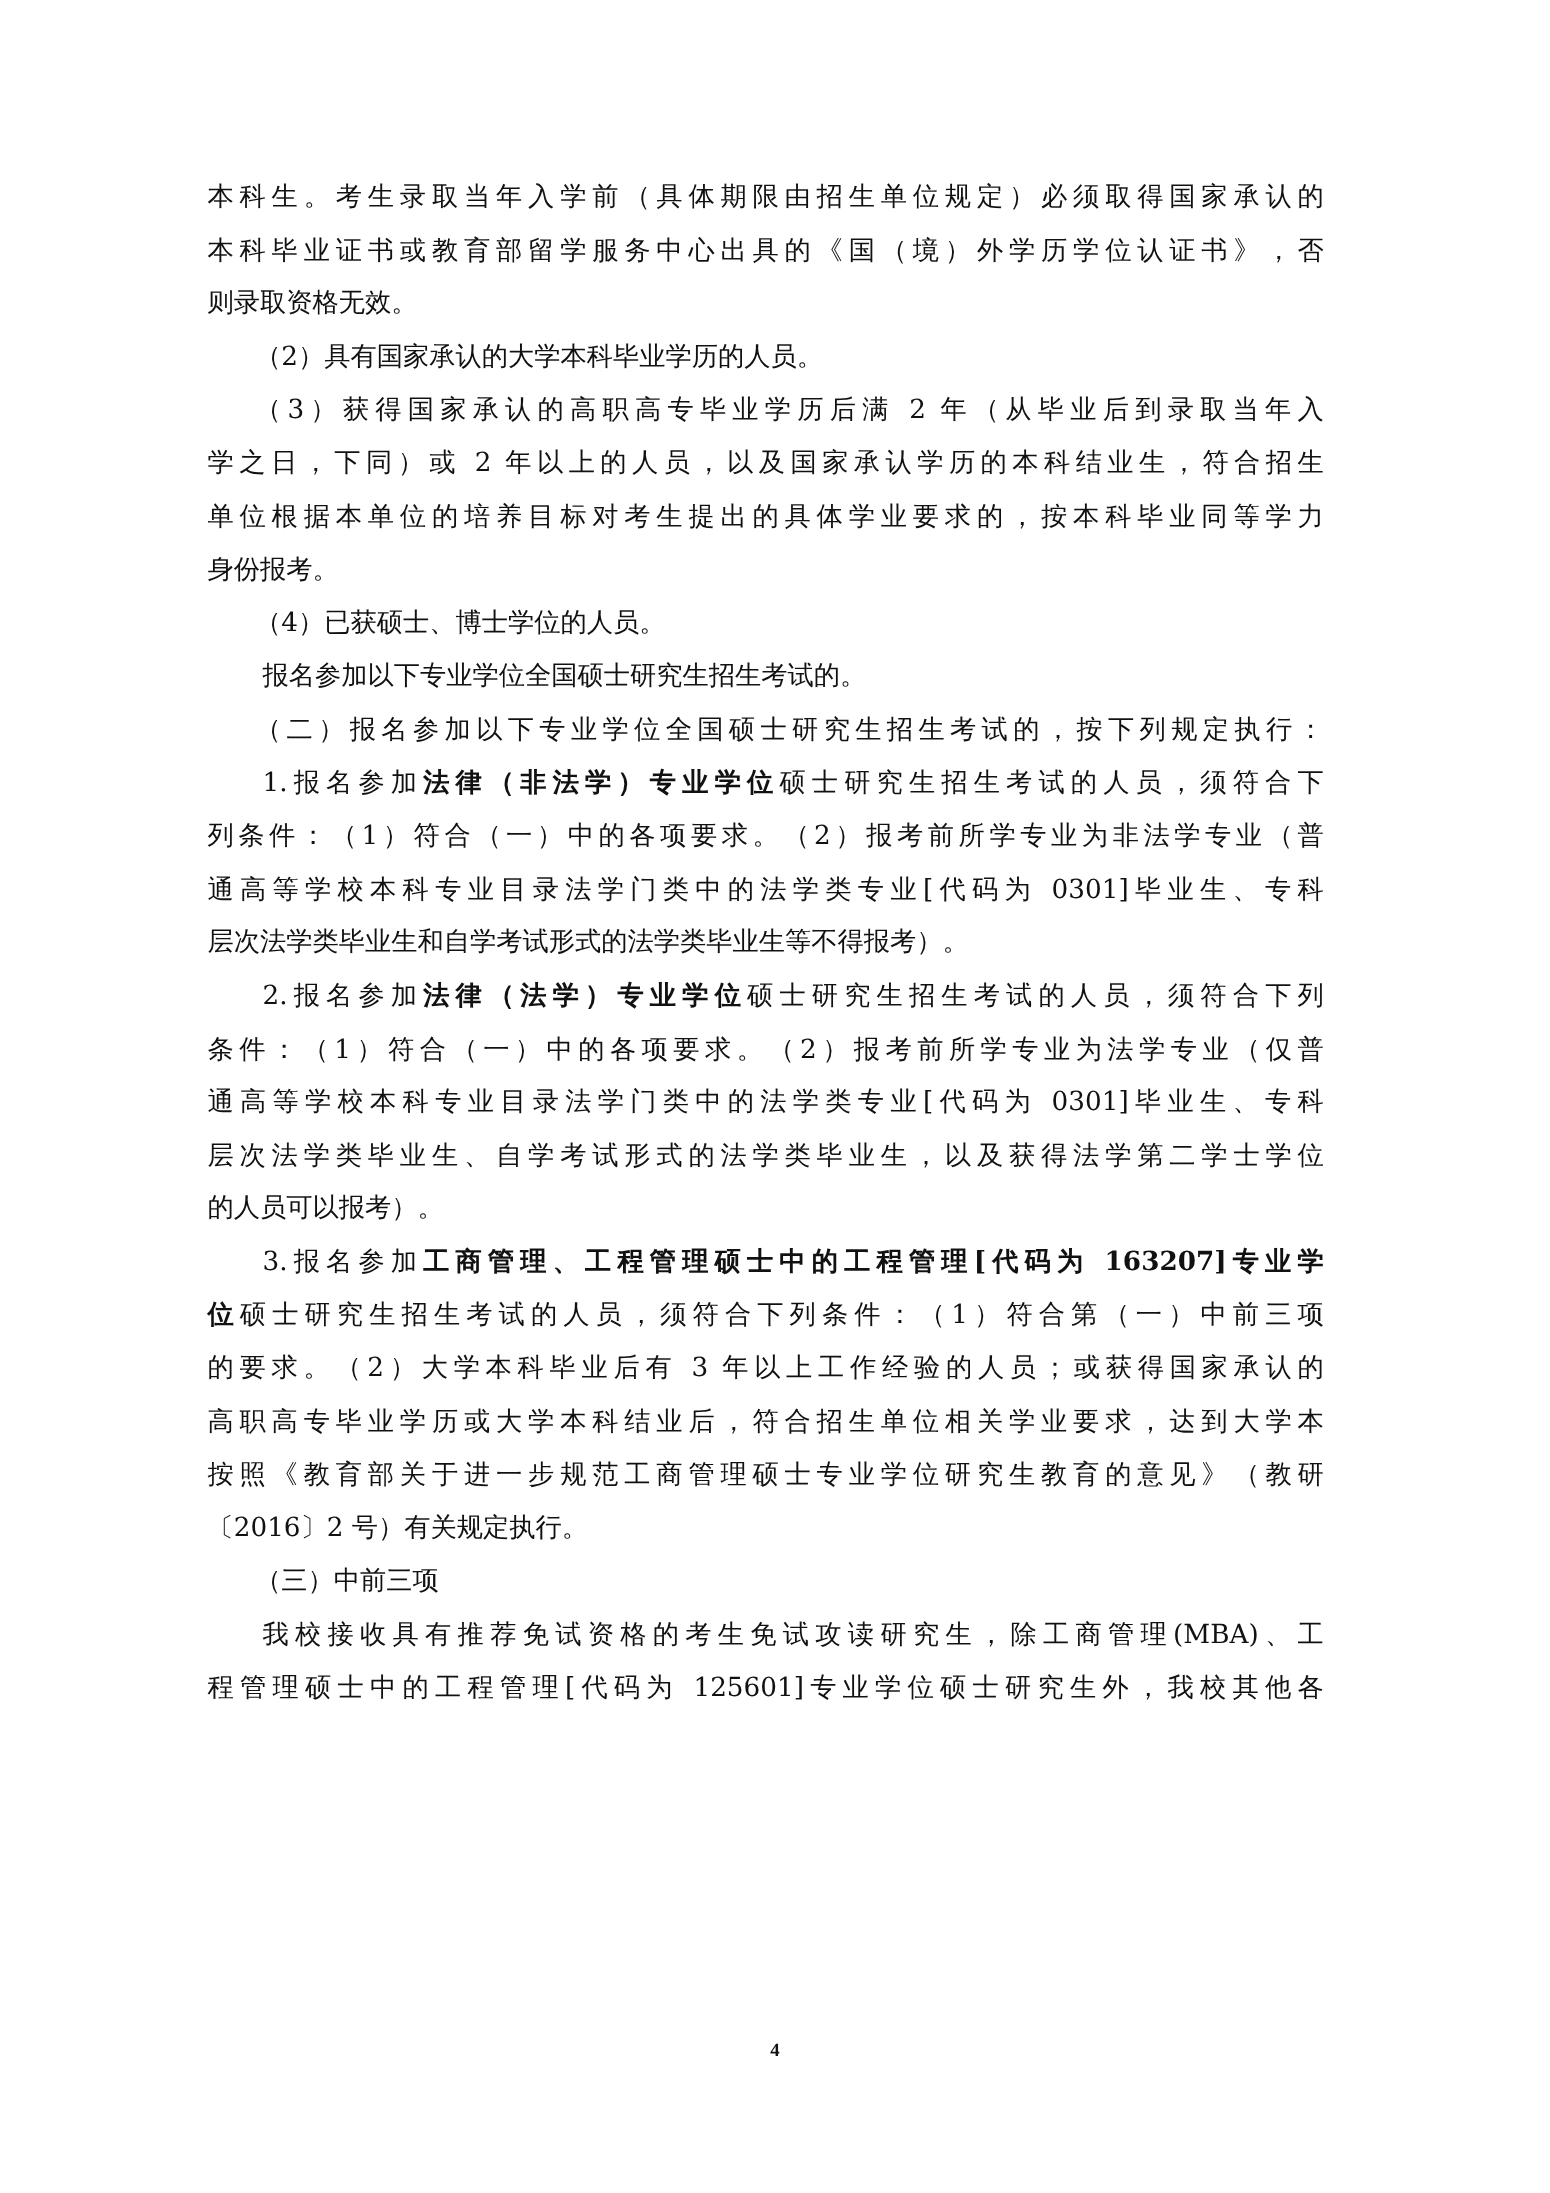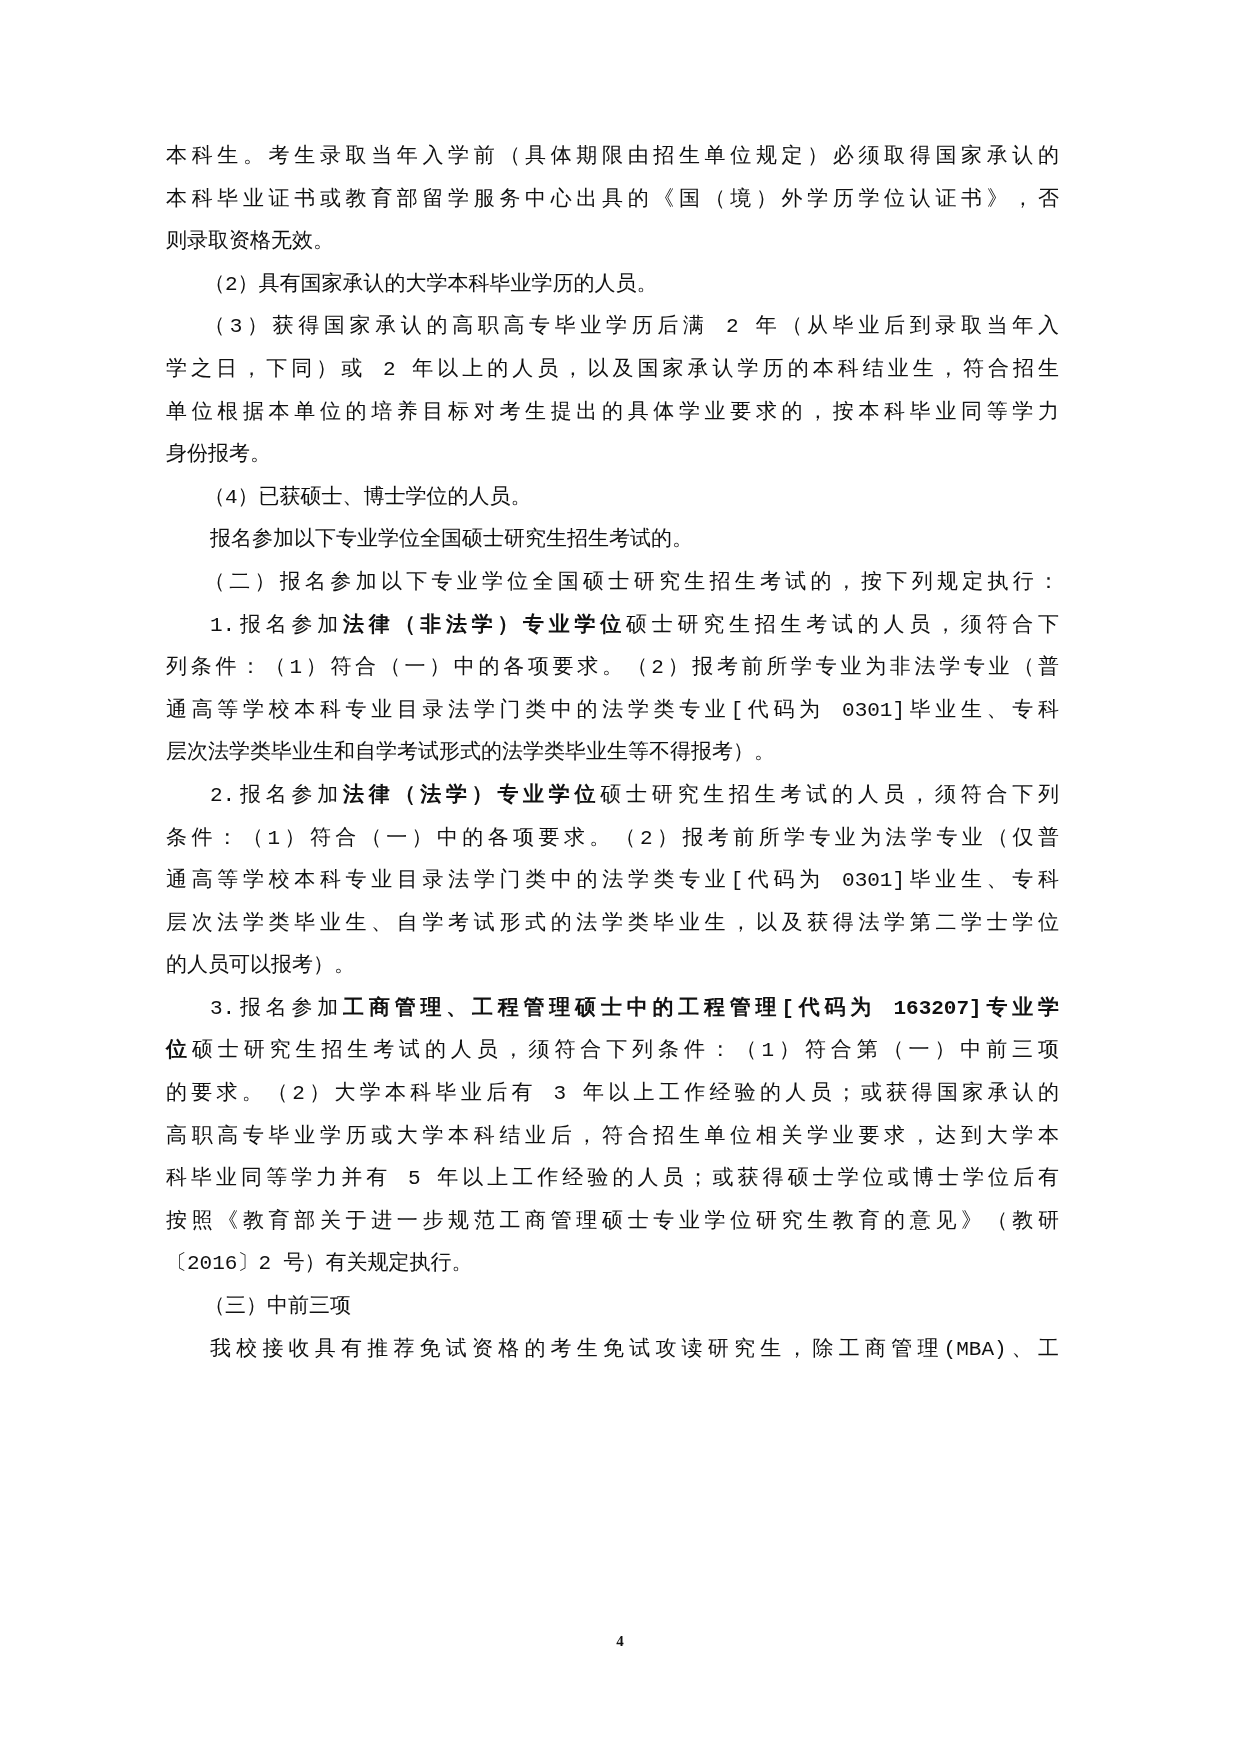--- a/index.html
+++ b/index.html
@@ -29,21 +29,20 @@
       width: 893px;
     }
     .line {
       height: 42.6px;
       line-height: 42.6px;
       font-size: 21px;
       white-space: nowrap;
       text-align: justify;
       text-align-last: justify;
       letter-spacing: 0;
-      font-family: Liberation Mono, monospace;
     }
     .line.last {
       text-align-last: left;
     }
     .line.indent {
       padding-left: 44px;
     }
     .line.indent-sm {
       padding-left: 38px;
     }
@@ -83,20 +82,20 @@
       <div class="line last"><span class="seg">层次法学类毕业生和自学考试形式的法学类毕业生等不得报考）。</span></div>
       <div class="line indent"><span class="seg">2.报名参加</span><span class="seg bold">法律（法学）专业学位</span><span class="seg">硕士研究生招生考试的人员，须符合下列</span></div>
       <div class="line"><span class="seg">条件：（1）符合（一）中的各项要求。（2）报考前所学专业为法学专业（仅普</span></div>
       <div class="line"><span class="seg">通高等学校本科专业目录法学门类中的法学类专业[代码为 0301]毕业生、专科</span></div>
       <div class="line"><span class="seg">层次法学类毕业生、自学考试形式的法学类毕业生，以及获得法学第二学士学位</span></div>
       <div class="line last"><span class="seg">的人员可以报考）。</span></div>
       <div class="line indent"><span class="seg">3.报名参加</span><span class="seg bold">工商管理、工程管理硕士中的工程管理[代码为 163207]专业学</span></div>
       <div class="line"><span class="seg bold">位</span><span class="seg">硕士研究生招生考试的人员，须符合下列条件：（1）符合第（一）中前三项</span></div>
       <div class="line"><span class="seg">的要求。（2）大学本科毕业后有 3 年以上工作经验的人员；或获得国家承认的</span></div>
       <div class="line"><span class="seg">高职高专毕业学历或大学本科结业后，符合招生单位相关学业要求，达到大学本</span></div>
-      <div class="line"><span class="seg">科毕业同等学力并有 5 年以上工作经验的人员；或获得硕士学位或博士学位后有</span></div>
       <div class="line"><span class="seg">按照《教育部关于进一步规范工商管理硕士专业学位研究生教育的意见》（教研</span></div>
       <div class="line last"><span class="seg">〔2016〕2 号）有关规定执行。</span></div>
       <div class="line indent-sm last"><span class="seg">（三）中前三项</span></div>
       <div class="line indent"><span class="seg">我校接收具有推荐免试资格的考生免试攻读研究生，除工商管理(MBA)、工</span></div>
+      <div class="line"><span class="seg">程管理硕士中的工程管理[代码为 125601]专业学位硕士研究生外，我校其他各</span></div>
     </div>
   <div class="page-number">4</div>
 </div>
 
 </body></html>

